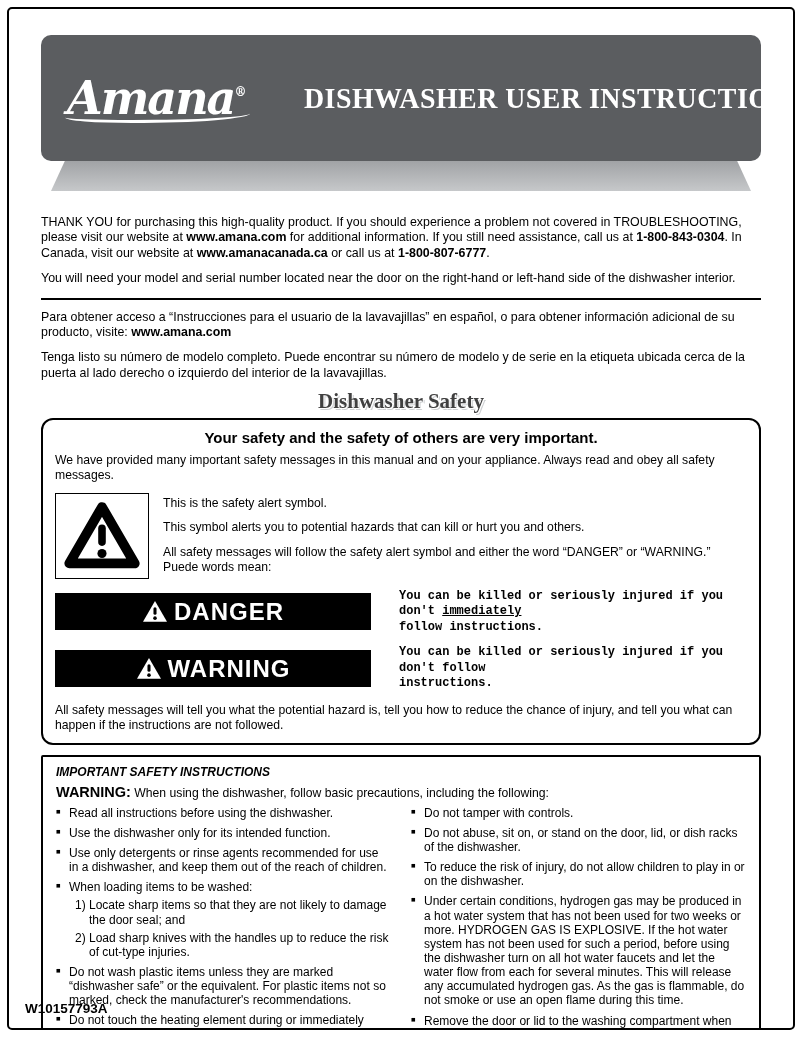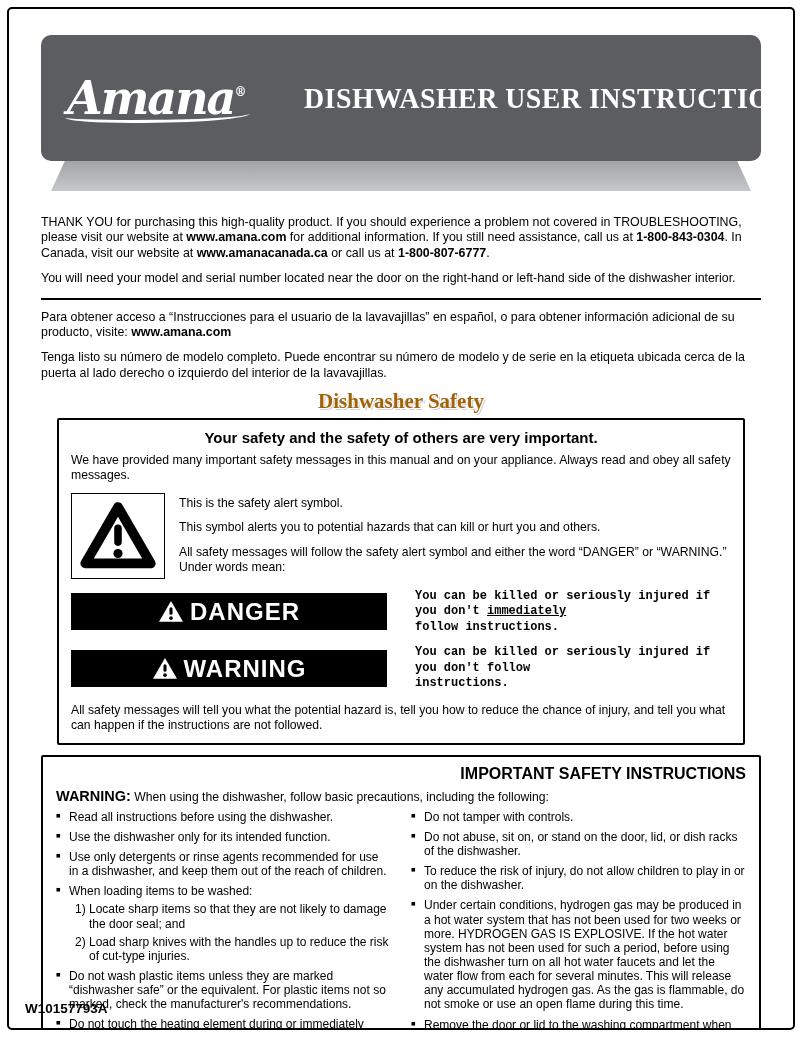--- a/index.html
+++ b/index.html
@@ -21,42 +21,42 @@
   .doc-title{margin-left:44px;font-family:"Liberation Serif",serif;font-weight:bold;font-size:30px;
     color:#fff;white-space:nowrap;transform:scaleX(.93);transform-origin:left center;letter-spacing:.5px;}
 
   
   .para{margin:10px 32px 0;font-size:12.4px;line-height:1.24;}
   .para.first{margin-top:24px;}
   .rule{border:0;border-top:2px solid #000;margin:11px 32px 0;}
 
   
   .safety-heading{margin:8px 0 4px;text-align:center;font-family:"Liberation Serif",serif;
-    font-weight:bold;font-size:21px;color:#a16207;
+    font-weight:bold;font-size:21px;color:#404040;
     text-shadow:1px 1px 0 #fff,2px 2px 0 #cfd1d3;}
 
   
-  .sbox{margin:0 48px;border:2px solid #000;border-radius:2px;padding:8px 12px 9px;background:#fff;}
+  .sbox{margin:0 32px;border:2px solid #000;border-radius:12px;padding:8px 12px 9px;background:#fff;}
   .sbox-title{text-align:center;font-weight:bold;font-size:15px;margin:1px 0 7px;}
   .sbox-text{font-size:12.2px;line-height:1.25;}
   .symbol-row{display:flex;align-items:center;gap:14px;margin-top:9px;}
   .symbol-box{flex:0 0 auto;width:92px;height:84px;border:1px solid #000;
     display:flex;align-items:center;justify-content:center;}
   .symbol-captions p{margin:0 0 9px;font-size:12.2px;line-height:1.25;}
   .symbol-captions p:last-child{margin-bottom:0;}
   .signal-row{display:flex;align-items:center;gap:28px;margin-top:10px;}
   .signal-bar{flex:0 0 auto;width:316px;height:37px;background:#000;color:#fff;
     display:flex;align-items:center;justify-content:center;gap:6px;}
   .signal-label{font-weight:bold;font-size:24px;letter-spacing:1px;}
   .signal-text{font-weight:bold;font-size:12px;line-height:1.3;width:360px;font-family:Liberation Mono, monospace;}
   .sbox-footer{margin-top:11px;}
 
   
   .ibox{margin:10px 32px 0;border:2px solid #000;border-radius:2px;padding:7px 13px 7px;background:#fff;}
-  .ibox-title{text-align:right;font-weight:bold;font-size:16px;margin:1px 0 5px;}
+  .ibox-title{text-align:left;font-weight:bold;font-size:12px;margin:1px 0 5px;font-style:italic;}
   .warn-line{font-size:12.2px;margin:0 0 6px;}
   .warn-line b{font-size:14.5px;}
   .cols{display:flex;gap:20px;}
   .col{flex:1;font-size:12px;line-height:1.18;}
   .itm{position:relative;padding-left:13px;margin-bottom:6px;}
   .itm::before{content:"■";position:absolute;left:0;top:2px;font-size:7.5px;}
   .subs{margin-top:4px;padding-left:6px;}
   .subitem{padding-left:14px;text-indent:-14px;margin-bottom:4px;}
 
   .doc-number{position:absolute;left:16px;bottom:12px;font-weight:bold;font-size:13.5px;}
@@ -94,21 +94,21 @@
       <div class="symbol-box">
         <svg width="76" height="70" viewBox="0 0 100 90">
           <path d="M50 7 L93 81 L7 81 Z" fill="#fff" stroke="#000" stroke-width="13" stroke-linejoin="round"></path>
           <rect x="45" y="30" width="10" height="28" rx="5" fill="#000"></rect>
           <circle cx="50" cy="68" r="6" fill="#000"></circle>
         </svg>
       </div>
       <div class="symbol-captions">
         <p>This is the safety alert symbol.</p>
         <p>This symbol alerts you to potential hazards that can kill or hurt you and others.</p>
-        <p>All safety messages will follow the safety alert symbol and either the word “DANGER” or “WARNING.” Under words mean:</p>
+        <p>All safety messages will follow the safety alert symbol and either the word “DANGER” or “WARNING.” Puede words mean:</p>
       </div>
     </div>
 
     <div class="signal-row">
       <div class="signal-bar">
         <svg width="26" height="23" viewBox="0 0 100 90">
           <path d="M50 4 L97 85 L3 85 Z" fill="#fff"></path>
           <rect x="44" y="28" width="12" height="30" rx="6" fill="#000"></rect>
           <circle cx="50" cy="71" r="7" fill="#000"></circle>
         </svg>

